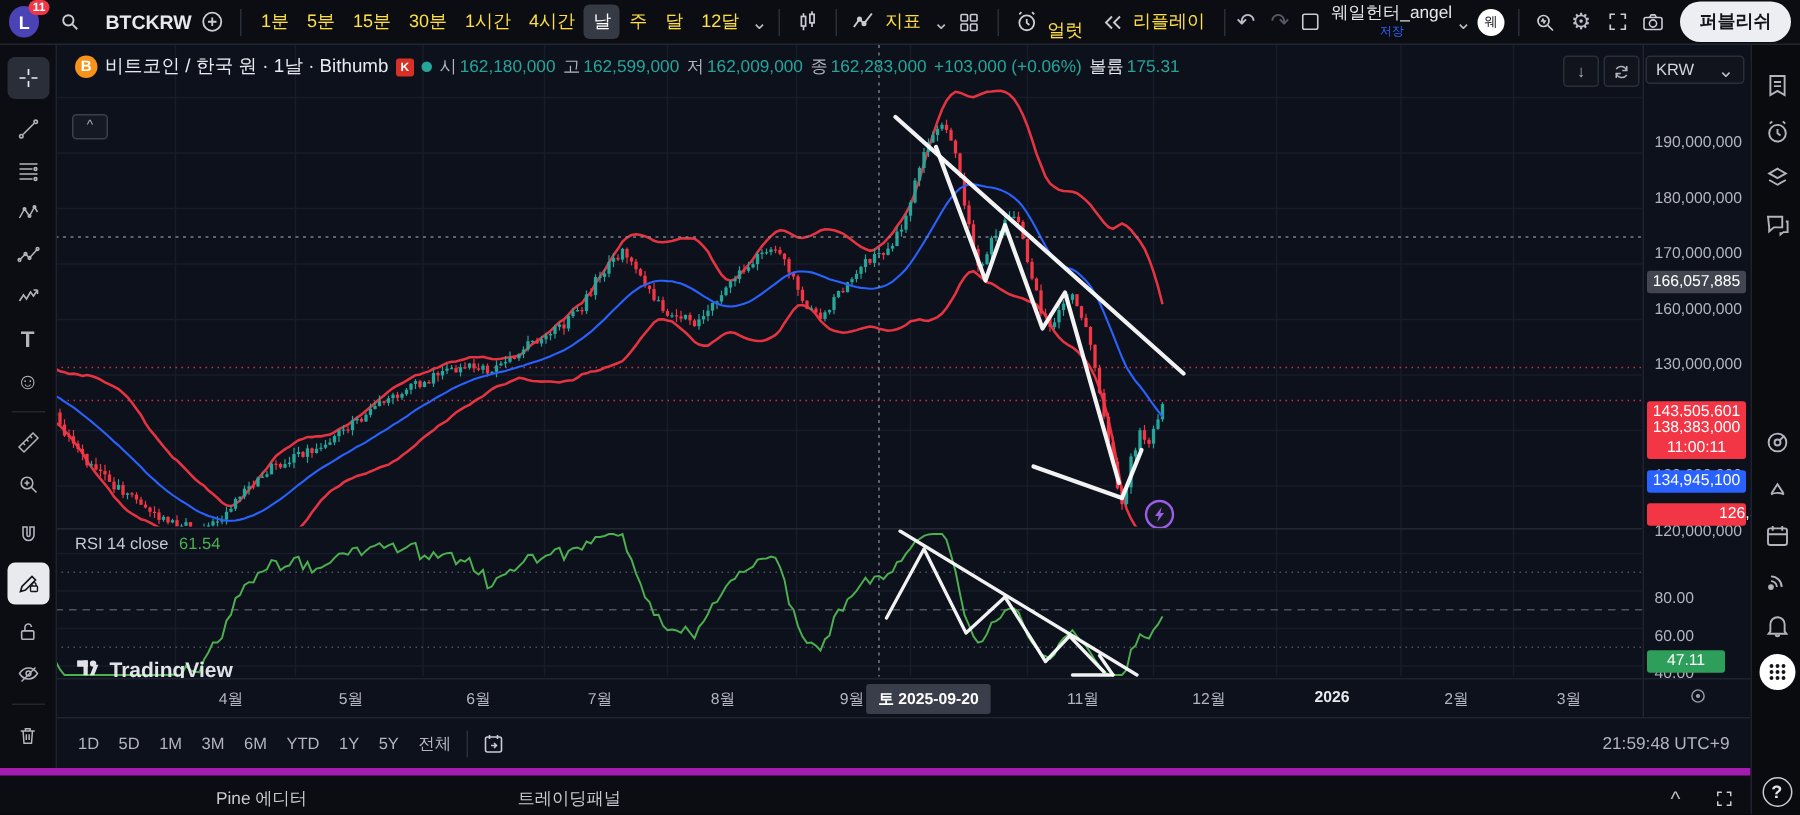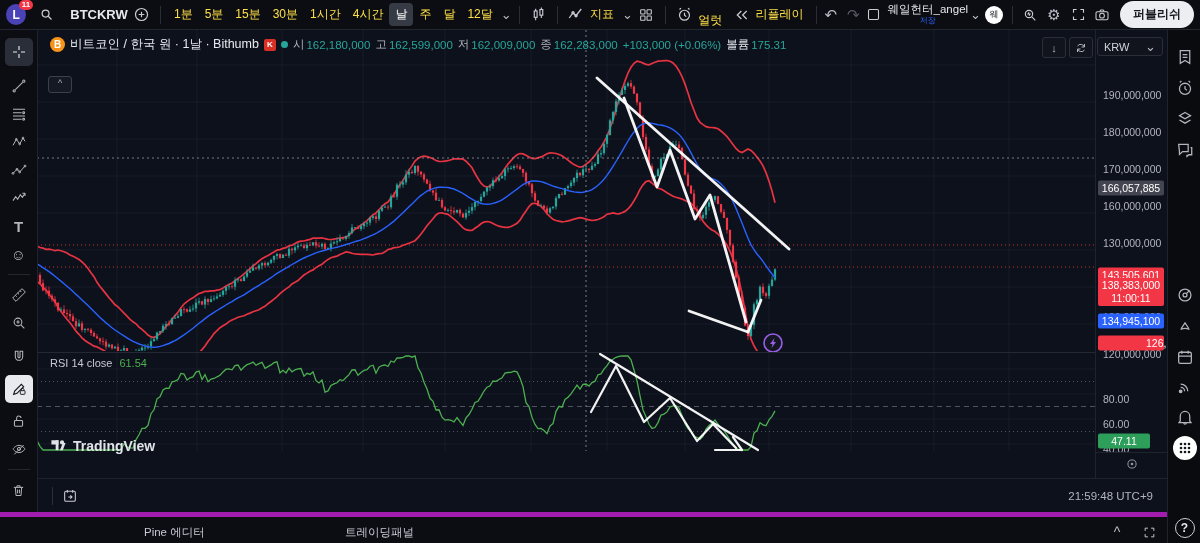--- a/index.html
+++ b/index.html
@@ -983,28 +983,58 @@
     <div>
 
     <div class="ptick" style="top: 369px;">80.00</div>
         <div class="ptick" style="top: 394px;">60.00</div>
         <div class="ptick" style="top: 419px;">40.00</div>
         <div class="ptick" style="top: 444px;">20.00</div>
       </div>
     <div class="plabel" id="rsi-val-box" style="right: 18px; top: 411px; background: rgb(46, 158, 91);"><span>47.11</span></div>
   </div>
 
+  <div id="time-axis" class="abs">
+    <div>
+
+    <div class="mtick" style="left: 117px;">4월</div>
+        <div class="mtick" style="left: 197px;">5월</div>
+        <div class="mtick" style="left: 282px;">6월</div>
+        <div class="mtick" style="left: 363px;">7월</div>
+        <div class="mtick" style="left: 445px;">8월</div>
+        <div class="mtick" style="left: 531px;">9월</div>
+        <div class="mtick" style="left: 685px;">11월</div>
+        <div class="mtick" style="left: 769px;">12월</div>
+        <div class="mtick bold" style="left: 851px;">2026</div>
+        <div class="mtick" style="left: 934px;">2월</div>
+        <div class="mtick" style="left: 1009px;">3월</div>
+        <div class="mtick" style="left: 1097px;">4월</div>
+      </div>
+    <div id="date-box" style="left: 582px;"><span>토 2025-09-20</span></div>
+  </div>
   <div id="time-corner" class="abs">
     <span><svg width="14" height="14" viewBox="0 0 24 24" fill="none" stroke="currentColor" stroke-width="1.6">
           <circle cx="12" cy="12" r="7"></circle>
           <circle cx="12" cy="12" r="1.6" fill="currentColor"></circle>
         </svg></span>
   </div>
 
   <div id="range-bar" class="abs">
+    <div style="display:flex;align-items:center;gap:3px;">
+
+    <span class="range-btn">1D</span>
+        <span class="range-btn">5D</span>
+        <span class="range-btn">1M</span>
+        <span class="range-btn">3M</span>
+        <span class="range-btn">6M</span>
+        <span class="range-btn">YTD</span>
+        <span class="range-btn">1Y</span>
+        <span class="range-btn">5Y</span>
+        <span class="range-btn">전체</span>
+      </div>
     <div class="vsep"></div>
     <span class="ic">
         <svg width="16" height="16" viewBox="0 0 24 24" fill="none" stroke="currentColor" stroke-width="1.6">
           <rect x="4" y="5" width="16" height="15" rx="2"></rect>
           <path d="M8 3v4M16 3v4M9.5 13.5h5M12.5 11l2.5 2.5-2.5 2.5"></path>
         </svg>
       </span>
     <span id="range-clock">21:59:48 UTC+9</span>
   </div>
 

